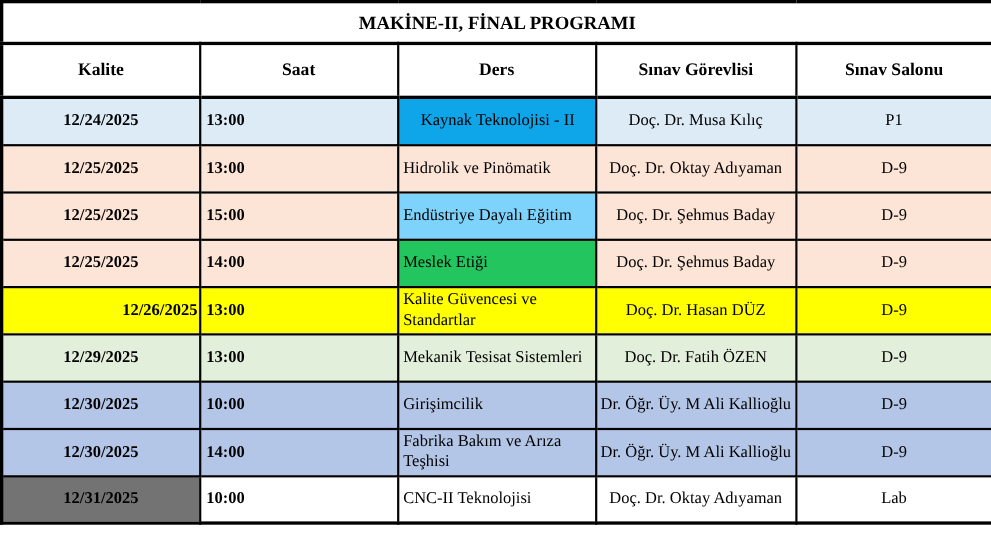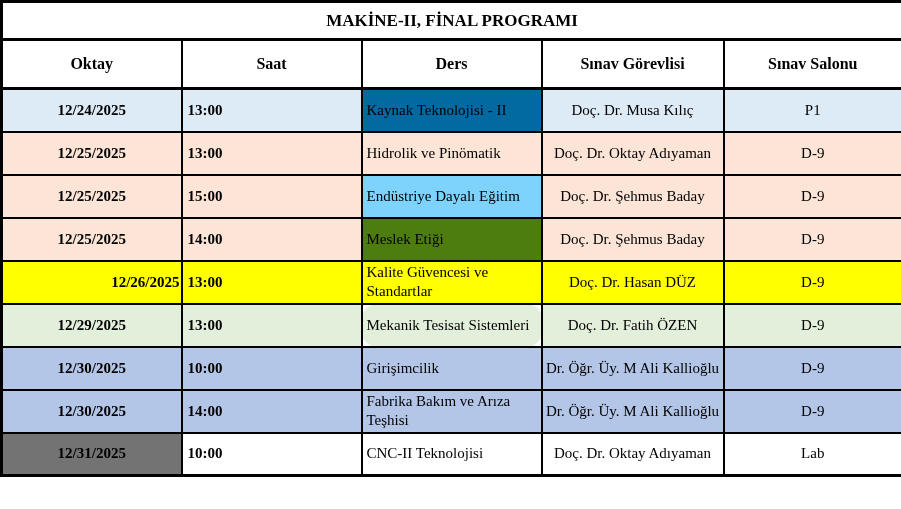--- a/index.html
+++ b/index.html
@@ -80,66 +80,66 @@
       <col style="width:180px">
       <col style="width:180px">
       <col style="width:182px">
       <col style="width:179px">
     </colgroup>
     <tbody>
       <tr class="title-row">
         <td colspan="5">MAKİNE-II, FİNAL PROGRAMI</td>
       </tr>
       <tr class="header-row" id="header-row">
-          <th>Oktay</th>
+          <th>Kalite</th>
           <th>Saat</th>
           <th>Ders</th>
           <th>Sınav Görevlisi</th>
           <th>Sınav Salonu</th>
         </tr>
 
     <tr class="data-row">
           <td class="cell-date" style="background: rgb(221, 235, 247);">12/24/2025</td>
           <td class="cell-time" style="background: rgb(221, 235, 247);">13:00</td>
-          <td class="cell-course" style="background: #0369a1;">Kaynak Teknolojisi - II</td>
+          <td class="cell-course" style="background: #0ea5e9; text-align: center;">Kaynak Teknolojisi - II</td>
           <td class="cell-invigilator" style="background: rgb(221, 235, 247);">Doç. Dr. Musa Kılıç</td>
           <td class="cell-room" style="background: rgb(221, 235, 247);">P1</td>
         </tr>
         <tr class="data-row">
           <td class="cell-date" style="background: rgb(252, 228, 214);">12/25/2025</td>
           <td class="cell-time" style="background: rgb(252, 228, 214);">13:00</td>
           <td class="cell-course" style="background: rgb(252, 228, 214);">Hidrolik ve Pinömatik</td>
           <td class="cell-invigilator" style="background: rgb(252, 228, 214);">Doç. Dr. Oktay Adıyaman</td>
           <td class="cell-room" style="background: rgb(252, 228, 214);">D-9</td>
         </tr>
         <tr class="data-row">
           <td class="cell-date" style="background: rgb(252, 228, 214);">12/25/2025</td>
           <td class="cell-time" style="background: rgb(252, 228, 214);">15:00</td>
           <td class="cell-course" style="background: #7dd3fc;">Endüstriye Dayalı Eğitim</td>
           <td class="cell-invigilator" style="background: rgb(252, 228, 214);">Doç. Dr. Şehmus Baday</td>
           <td class="cell-room" style="background: rgb(252, 228, 214);">D-9</td>
         </tr>
         <tr class="data-row">
           <td class="cell-date" style="background: rgb(252, 228, 214);">12/25/2025</td>
           <td class="cell-time" style="background: rgb(252, 228, 214);">14:00</td>
-          <td class="cell-course" style="background: #4d7c0f;">Meslek Etiği</td>
+          <td class="cell-course" style="background: #22c55e;">Meslek Etiği</td>
           <td class="cell-invigilator" style="background: rgb(252, 228, 214);">Doç. Dr. Şehmus Baday</td>
           <td class="cell-room" style="background: rgb(252, 228, 214);">D-9</td>
         </tr>
         <tr class="data-row">
           <td class="cell-date" style="background: rgb(255, 255, 0); text-align: right;">12/26/2025</td>
           <td class="cell-time" style="background: rgb(255, 255, 0);">13:00</td>
           <td class="cell-course" style="background: rgb(255, 255, 0);">Kalite Güvencesi ve Standartlar</td>
           <td class="cell-invigilator" style="background: rgb(255, 255, 0);">Doç. Dr. Hasan DÜZ</td>
           <td class="cell-room" style="background: rgb(255, 255, 0);">D-9</td>
         </tr>
         <tr class="data-row">
           <td class="cell-date" style="background: rgb(226, 239, 218);">12/29/2025</td>
           <td class="cell-time" style="background: rgb(226, 239, 218);">13:00</td>
-          <td class="cell-course" style="background: rgb(226, 239, 218); border-radius: 15px;">Mekanik Tesisat Sistemleri</td>
+          <td class="cell-course" style="background: rgb(226, 239, 218);">Mekanik Tesisat Sistemleri</td>
           <td class="cell-invigilator" style="background: rgb(226, 239, 218);">Doç. Dr. Fatih ÖZEN</td>
           <td class="cell-room" style="background: rgb(226, 239, 218);">D-9</td>
         </tr>
         <tr class="data-row">
           <td class="cell-date" style="background: rgb(180, 198, 231);">12/30/2025</td>
           <td class="cell-time" style="background: rgb(180, 198, 231);">10:00</td>
           <td class="cell-course" style="background: rgb(180, 198, 231);">Girişimcilik</td>
           <td class="cell-invigilator" style="background: rgb(180, 198, 231);">Dr. Öğr. Üy. M Ali Kallioğlu</td>
           <td class="cell-room" style="background: rgb(180, 198, 231);">D-9</td>
         </tr>

